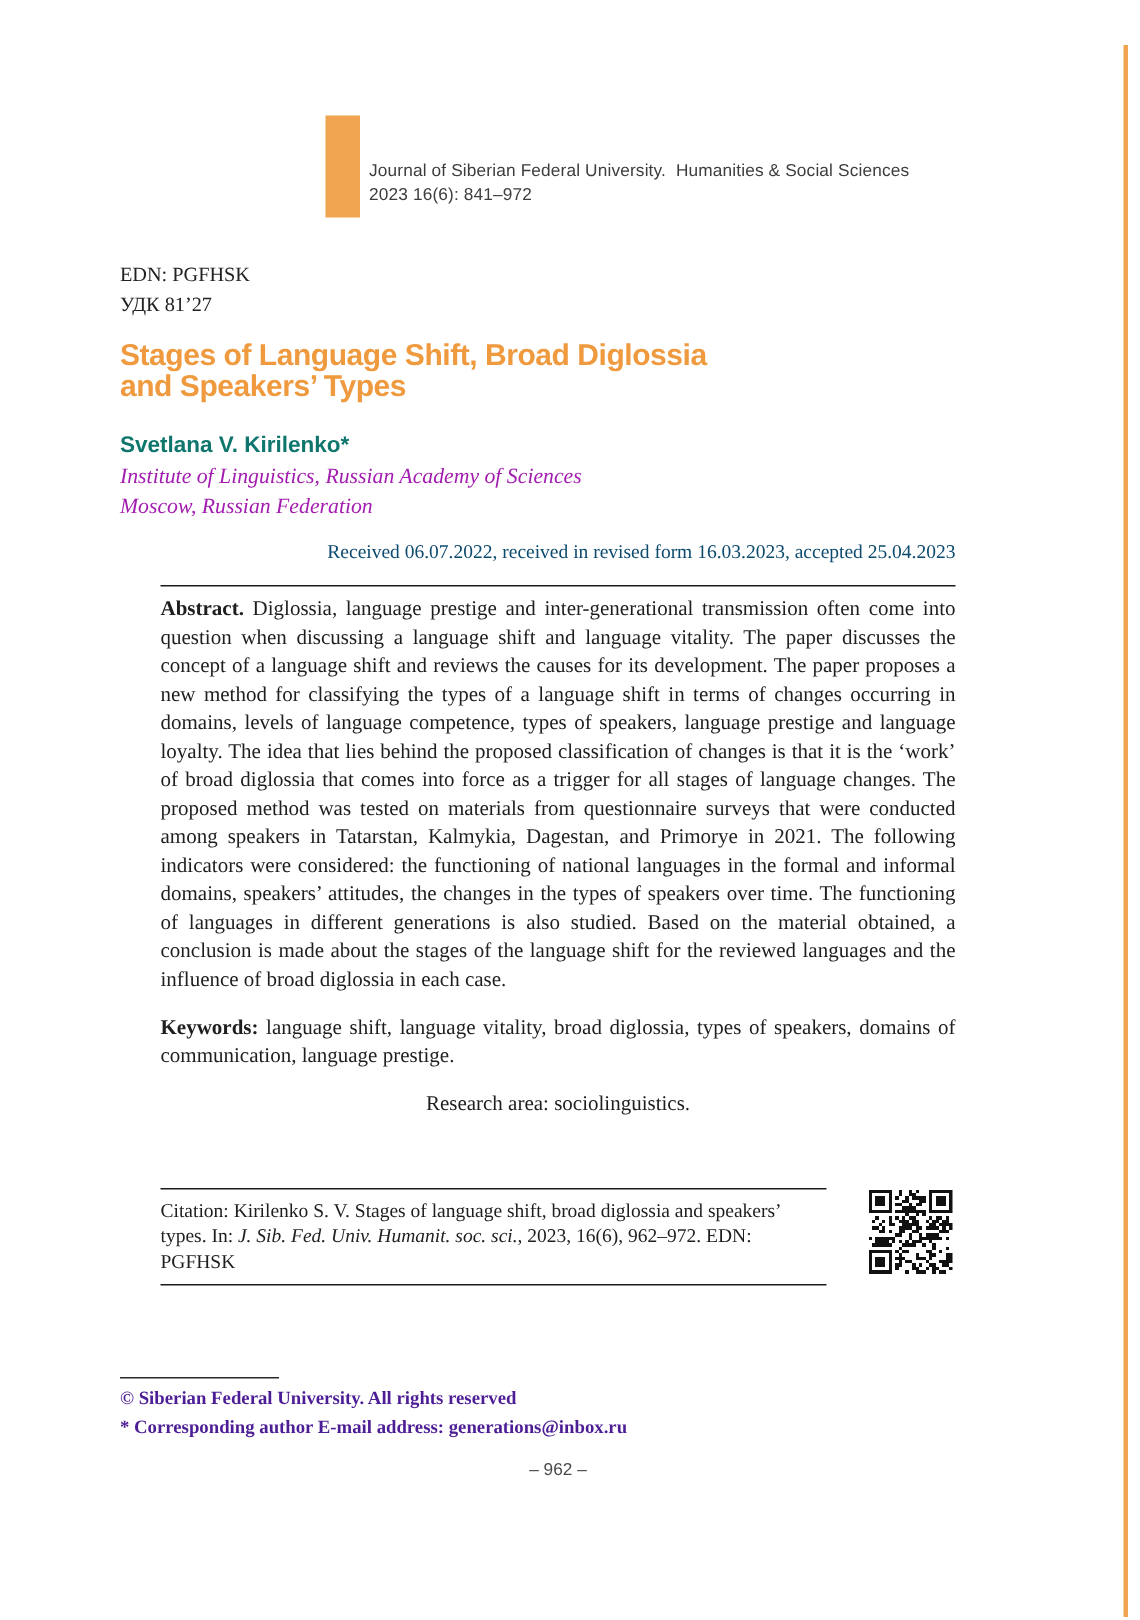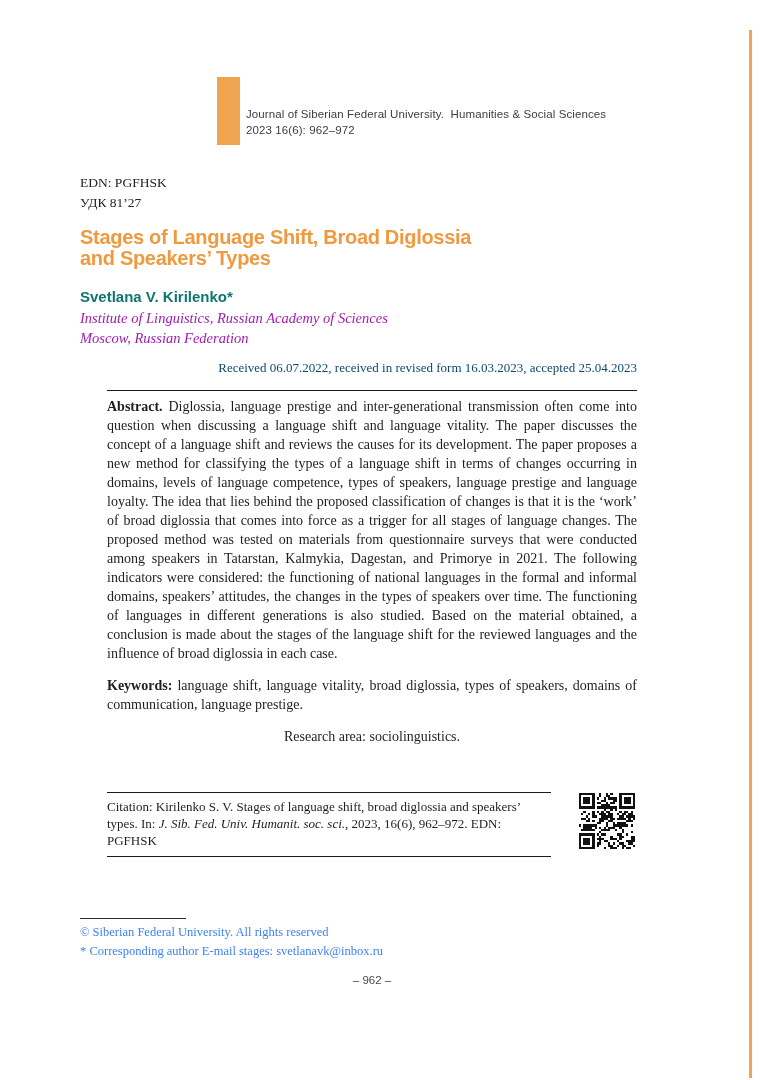--- a/index.html
+++ b/index.html
@@ -33,37 +33,37 @@
   
   .citation-box{position:absolute;left:107px;top:792px;width:444px;
     border-top:1.4px solid #1a1a1a;border-bottom:1.4px solid #1a1a1a;padding:5px 0 7px 0;}
   .citation-box p{margin:0;font-size:13px;line-height:17px;text-align:left;color:#1e1e1e;}
   .citation-box .it{font-style:italic;}
   
   .qr{position:absolute;left:579px;top:792px;width:56px;height:58px;}
   .qr svg{width:100%;height:100%;shape-rendering:crispEdges;}
   
   .footer-rule{position:absolute;left:80px;top:918px;width:106px;border-top:1.3px solid #2a2a2a;}
-  .footer{position:absolute;left:80px;top:923px;width:430px;font-size:12.5px;line-height:18.5px;color:#3b82f6;}
+  .footer{position:absolute;left:80px;top:923px;width:430px;font-size:12.5px;line-height:18.5px;color:#4c1d95;font-weight:bold;}
   
   .page-num{position:absolute;left:107px;top:974px;width:530px;text-align:center;
     font-family:"Liberation Sans",sans-serif;font-size:11.5px;color:#4a4a4a;}
   
   .right-accent{position:absolute;left:749px;top:30px;width:3px;height:1048px;background:#F0A44F;}
 </style>
 </head>
 <body>
 
 <div class="page">
 
   <div class="accent-square"></div>
 
   <div class="header-text">
     <div class="ws-pre">Journal of Siberian Federal University.  Humanities &amp; Social Sciences</div>
-    <div>2023 16(6): 962–972</div>
+    <div>2023 16(6): 841–972</div>
   </div>
 
   <div class="meta-block">
     <div>EDN: PGFHSK</div>
     <div>УДК 81’27</div>
   </div>
 
   <div class="title-block">
     <div>Stages of Language Shift, Broad Diglossia</div>
     <div>and Speakers’ Types</div>
@@ -394,20 +394,20 @@
         <rect x="14" y="6" width="1" height="1" fill="#111"></rect>
         <rect x="6" y="14" width="1" height="1" fill="#111"></rect>
         <rect x="16" y="6" width="1" height="1" fill="#111"></rect>
         <rect x="6" y="16" width="1" height="1" fill="#111"></rect>
       </svg>
   </div>
 
   <div class="footer-rule"></div>
   <div class="footer">
     <div>©  Siberian Federal University. All rights reserved</div>
-    <div>*  Corresponding author E-mail stages: svetlanavk@inbox.ru</div>
+    <div>*  Corresponding author E-mail address: generations@inbox.ru</div>
   </div>
 
   <div class="page-num">– 962 –</div>
 
   <div class="right-accent"></div>
 
 </div>
 
 </body></html>

